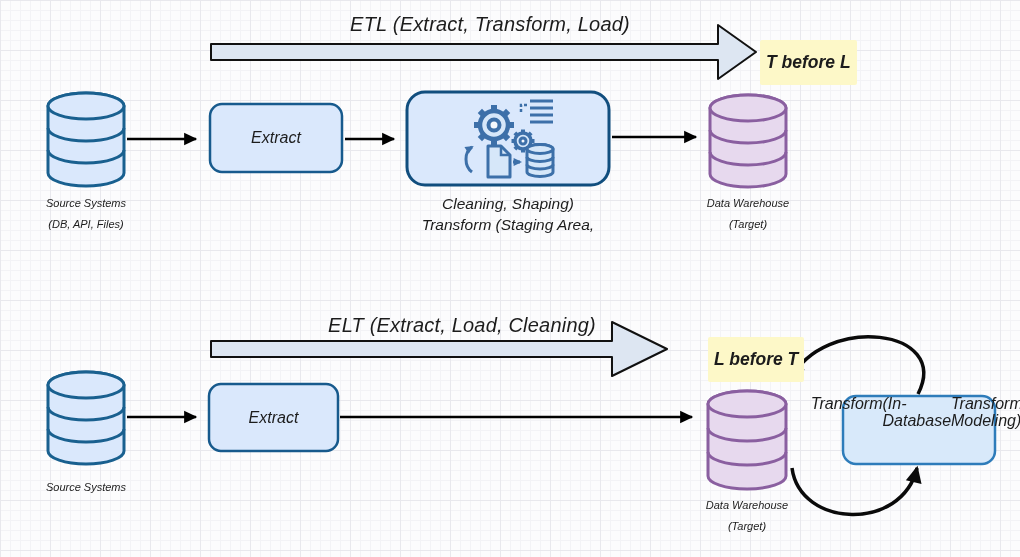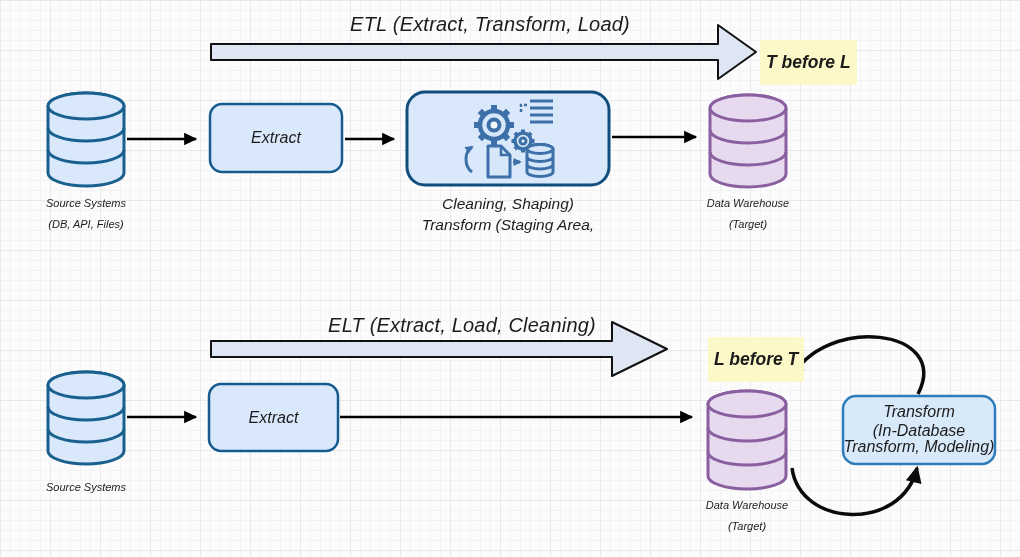--- a/index.html
+++ b/index.html
@@ -41,21 +41,21 @@
   .ic{stroke:var(--icon-blue);fill:none;}
   .icf{stroke:var(--icon-blue);fill:var(--icon-fill);}
   
   .txt{position:absolute;color:var(--text-color);}
   .center{text-align:center;}
   .flow-title{width:400px;font-size:20px;letter-spacing:.2px;}
   .badge{font-size:17.5px;font-weight:bold;background:var(--highlight-bg);padding:12px 6px;border-radius:2px;}
   .caption{width:160px;font-size:11px;line-height:21px;}
   .caption-wide{width:224px;font-size:15.5px;line-height:21px;}
   .boxlabel{display:flex;align-items:center;justify-content:center;font-size:16px;}
-  .tbox{display:flex;flex-direction:column;align-items:center;justify-content:center;line-height:16.5px;}
+  .tbox{display:flex;justify-content:center;line-height:16.5px;}
   .tbox .l1{font-size:16px;margin-bottom:2px;}
   .tbox .l2{font-size:16px;}
 </style>
 </head>
 <body>
 
 <div class="canvas">
 
   <svg class="layer" viewBox="0 0 1020 557">
     <defs>

